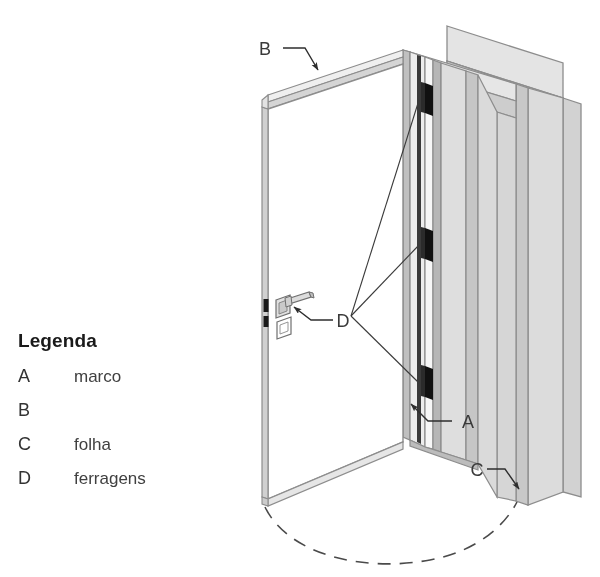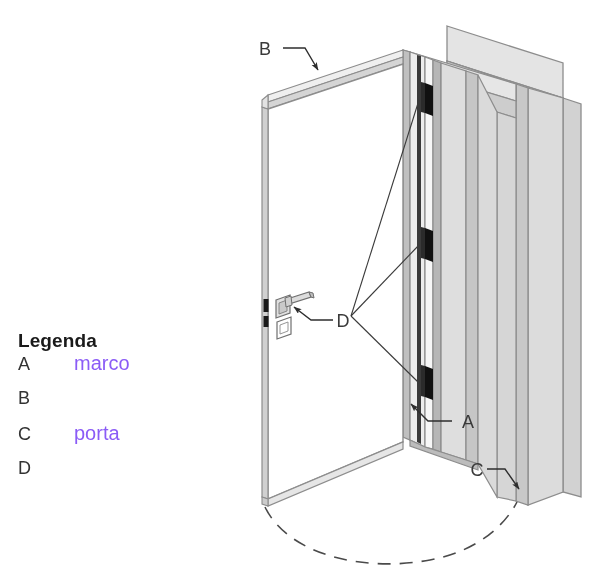--- a/index.html
+++ b/index.html
@@ -30,35 +30,36 @@
     position: absolute;
     left: 18px;
     top: 330px;
     width: 230px;
   }
   .legend-title {
     font-size: 19px;
     font-weight: bold;
     color: #1a1a1a;
     letter-spacing: 0.1px;
+    margin-bottom: 14px;
   }
   .legend-row {
     display: flex;
     align-items: baseline;
     margin-bottom: 13px;
   }
   .legend-key {
     width: 56px;
     flex: 0 0 56px;
     font-size: 18px;
     color: #333333;
   }
   .legend-val {
-    font-size: 20px;
-    color: #8b5cf6;
+    font-size: 17px;
+    color: #404040;
   }
   .lbl {
     font-size: 18px;
     fill: #3a3a3a;
     font-family: "Liberation Sans", sans-serif;
   }
 </style>
 </head>
 <body>
 
@@ -190,21 +191,22 @@
       <div class="legend-key">A</div>
       <div class="legend-val">marco</div>
     </div>
 
     <div class="legend-row">
       <div class="legend-key">B</div>
     </div>
 
     <div class="legend-row">
       <div class="legend-key">C</div>
-      <div class="legend-val">porta</div>
+      <div class="legend-val">folha</div>
     </div>
 
     <div class="legend-row">
       <div class="legend-key">D</div>
+      <div class="legend-val">ferragens</div>
     </div>
   </div>
 
 </div>
 
 </body></html>

